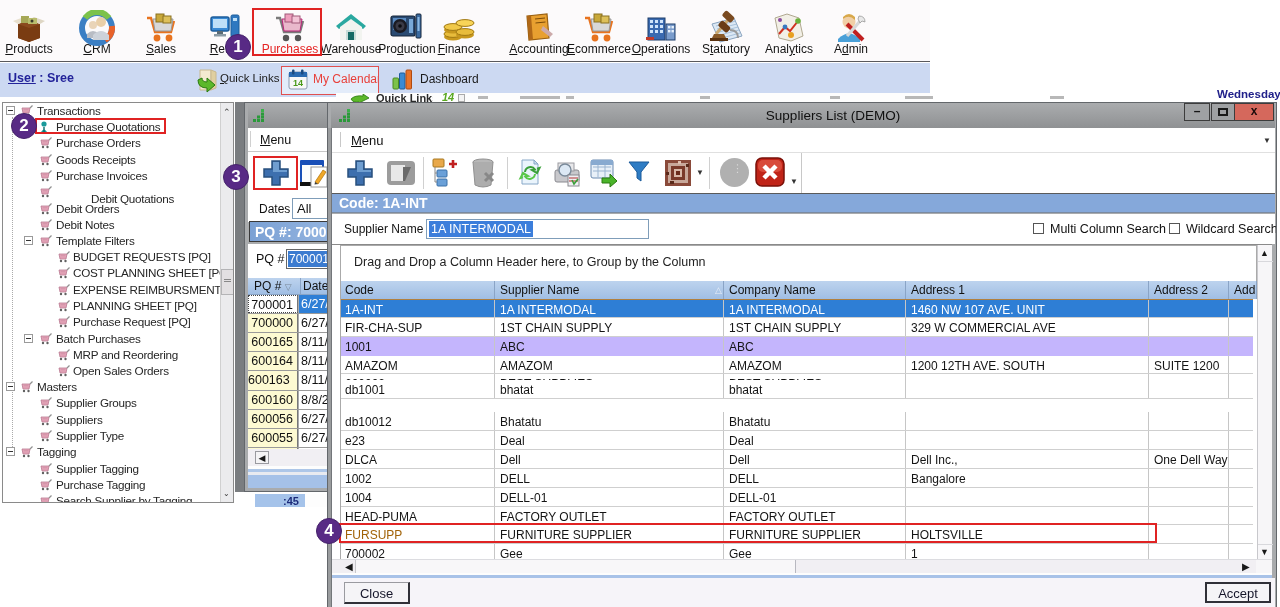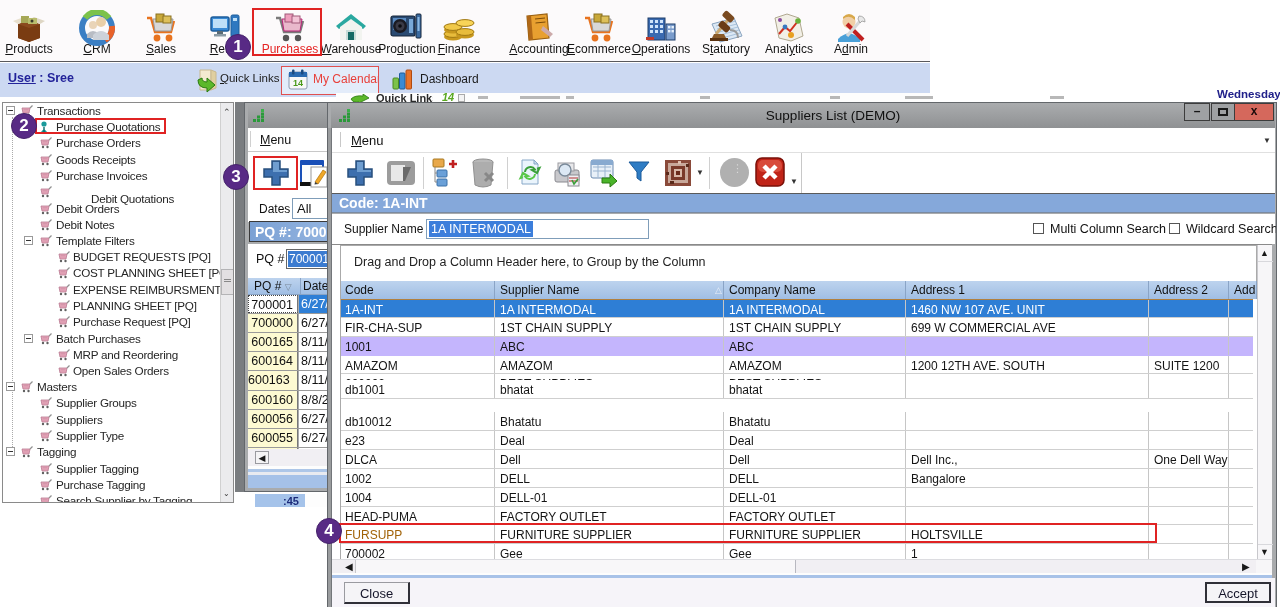--- a/index.html
+++ b/index.html
@@ -721,21 +721,21 @@
         <span style="position:absolute;left:155px;top:0;width:229px;height:19px;border-right:1px solid #c6c6c6;font-size:12px;color:#fff;padding:3px 0 0 5px;white-space:nowrap;overflow:hidden;display:inline-block;">1A INTERMODAL</span>
         <span style="position:absolute;left:384px;top:0;width:182px;height:19px;border-right:1px solid #c6c6c6;font-size:12px;color:#fff;padding:3px 0 0 5px;white-space:nowrap;overflow:hidden;display:inline-block;">1A INTERMODAL</span>
         <span style="position:absolute;left:566px;top:0;width:243px;height:19px;border-right:1px solid #c6c6c6;font-size:12px;color:#fff;padding:3px 0 0 5px;white-space:nowrap;overflow:hidden;display:inline-block;">1460 NW 107 AVE. UNIT</span>
         <span style="position:absolute;left:809px;top:0;width:80px;height:19px;border-right:1px solid #c6c6c6;font-size:12px;color:#fff;padding:3px 0 0 5px;white-space:nowrap;overflow:hidden;display:inline-block;"></span>
         <span style="position:absolute;left:889px;top:0;width:28px;height:19px;border-right:1px solid #c6c6c6;font-size:12px;color:#fff;padding:3px 0 0 5px;white-space:nowrap;overflow:hidden;display:inline-block;"></span>
       </div>
 <div style="position:absolute;left:9px;top:73px;width:913px;height:19px;background:#fff;border-bottom:1px solid #cfcfcf;overflow:hidden;">
         <span style="position:absolute;left:0px;top:0;width:155px;height:19px;border-right:1px solid #c6c6c6;font-size:12px;color:#141414;padding:3px 0 0 5px;white-space:nowrap;overflow:hidden;display:inline-block;">FIR-CHA-SUP</span>
         <span style="position:absolute;left:155px;top:0;width:229px;height:19px;border-right:1px solid #c6c6c6;font-size:12px;color:#141414;padding:3px 0 0 5px;white-space:nowrap;overflow:hidden;display:inline-block;">1ST CHAIN SUPPLY</span>
         <span style="position:absolute;left:384px;top:0;width:182px;height:19px;border-right:1px solid #c6c6c6;font-size:12px;color:#141414;padding:3px 0 0 5px;white-space:nowrap;overflow:hidden;display:inline-block;">1ST CHAIN SUPPLY</span>
-        <span style="position:absolute;left:566px;top:0;width:243px;height:19px;border-right:1px solid #c6c6c6;font-size:12px;color:#141414;padding:3px 0 0 5px;white-space:nowrap;overflow:hidden;display:inline-block;">699 W COMMERCIAL AVE</span>
+        <span style="position:absolute;left:566px;top:0;width:243px;height:19px;border-right:1px solid #c6c6c6;font-size:12px;color:#141414;padding:3px 0 0 5px;white-space:nowrap;overflow:hidden;display:inline-block;">329 W COMMERCIAL AVE</span>
         <span style="position:absolute;left:809px;top:0;width:80px;height:19px;border-right:1px solid #c6c6c6;font-size:12px;color:#141414;padding:3px 0 0 5px;white-space:nowrap;overflow:hidden;display:inline-block;"></span>
         <span style="position:absolute;left:889px;top:0;width:28px;height:19px;border-right:1px solid #c6c6c6;font-size:12px;color:#141414;padding:3px 0 0 5px;white-space:nowrap;overflow:hidden;display:inline-block;"></span>
       </div>
 <div style="position:absolute;left:9px;top:92px;width:913px;height:19px;background:#c4b5fd;border-bottom:1px solid #c4b5fd;overflow:hidden;">
         <span style="position:absolute;left:0px;top:0;width:155px;height:19px;border-right:1px solid #c6c6c6;font-size:12px;color:#141414;padding:3px 0 0 5px;white-space:nowrap;overflow:hidden;display:inline-block;">1001</span>
         <span style="position:absolute;left:155px;top:0;width:229px;height:19px;border-right:1px solid #c6c6c6;font-size:12px;color:#141414;padding:3px 0 0 5px;white-space:nowrap;overflow:hidden;display:inline-block;">ABC</span>
         <span style="position:absolute;left:384px;top:0;width:182px;height:19px;border-right:1px solid #c6c6c6;font-size:12px;color:#141414;padding:3px 0 0 5px;white-space:nowrap;overflow:hidden;display:inline-block;">ABC</span>
         <span style="position:absolute;left:566px;top:0;width:243px;height:19px;border-right:1px solid #c6c6c6;font-size:12px;color:#141414;padding:3px 0 0 5px;white-space:nowrap;overflow:hidden;display:inline-block;"></span>
         <span style="position:absolute;left:809px;top:0;width:80px;height:19px;border-right:1px solid #c6c6c6;font-size:12px;color:#141414;padding:3px 0 0 5px;white-space:nowrap;overflow:hidden;display:inline-block;"></span>
         <span style="position:absolute;left:889px;top:0;width:28px;height:19px;border-right:1px solid #c6c6c6;font-size:12px;color:#141414;padding:3px 0 0 5px;white-space:nowrap;overflow:hidden;display:inline-block;"></span>

